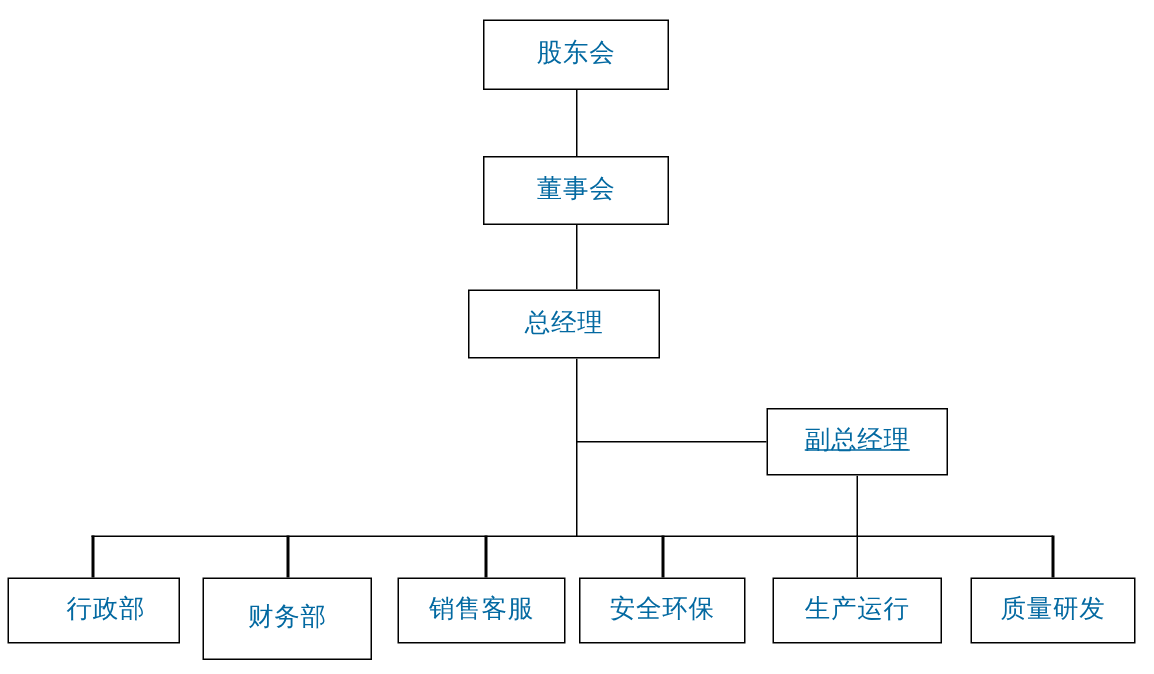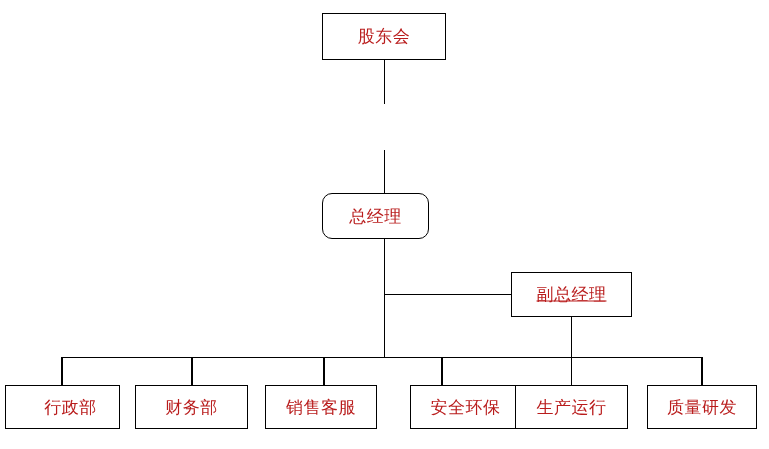--- a/index.html
+++ b/index.html
@@ -17,21 +17,21 @@
     overflow: hidden;
   }
   .node-box {
     position: absolute;
     box-sizing: border-box;
     border: 1.6px solid #000000;
     background: #ffffff;
     display: flex;
     align-items: center;
     justify-content: center;
-    color: #b91c1c;
+    color: #0369a1;
     font-size: 17px;
     line-height: 1;
     letter-spacing: 0.5px;
     white-space: nowrap;
     z-index: 2;
   }
   .node-label {
     display: block;
     transform: translateY(-0.5px);
   }
@@ -64,42 +64,45 @@
   <div class="edge edge-v" style="left:191px; top:356.5px; height:29px;"></div>
   <div class="edge edge-v" style="left:323px; top:356.5px; height:29px;"></div>
   <div class="edge edge-v" style="left:441px; top:356.5px; height:29px;"></div>
   <div class="edge edge-v" style="left:570.5px; top:356.5px; height:29px;"></div>
   <div class="edge edge-v" style="left:701px; top:356.5px; height:29px;"></div>
 
   <div class="node-box" style="left:322px; top:13px; width:124px; height:47px;">
     <span class="node-label">股东会</span>
   </div>
 
+  <div class="node-box" style="left:322px; top:104px; width:124px; height:46px;">
+    <span class="node-label">董事会</span>
+  </div>
 
-  <div class="node-box" style="left:322px; top:193px; width:107px; height:46px;border-radius:10px;">
+  <div class="node-box" style="left:312px; top:193px; width:128px; height:46px;">
     <span class="node-label">总经理</span>
   </div>
 
   <div class="node-box" style="left:511px; top:272px; width:121px; height:45px;text-decoration:underline;">
     <span class="node-label">副总经理</span>
   </div>
 
   <div class="node-box" style="left:5px; top:385px; width:115px; height:44px;padding-left:16px;">
     <span class="node-label">行政部</span>
   </div>
 
-  <div class="node-box" style="left:135px; top:385px; width:113px; height:44px;">
+  <div class="node-box" style="left:135px; top:385px; width:113px; height:55px;">
     <span class="node-label">财务部</span>
   </div>
 
   <div class="node-box" style="left:265px; top:385px; width:112px; height:44px;">
     <span class="node-label">销售客服</span>
   </div>
 
-  <div class="node-box" style="left:386px; top:385px; width:111px; height:44px;margin-left:24px;">
+  <div class="node-box" style="left:386px; top:385px; width:111px; height:44px;">
     <span class="node-label">安全环保</span>
   </div>
 
   <div class="node-box" style="left:515px; top:385px; width:113px; height:44px;">
     <span class="node-label">生产运行</span>
   </div>
 
   <div class="node-box" style="left:647px; top:385px; width:110px; height:44px;align-items:center;">
     <span class="node-label">质量研发</span>
   </div>

